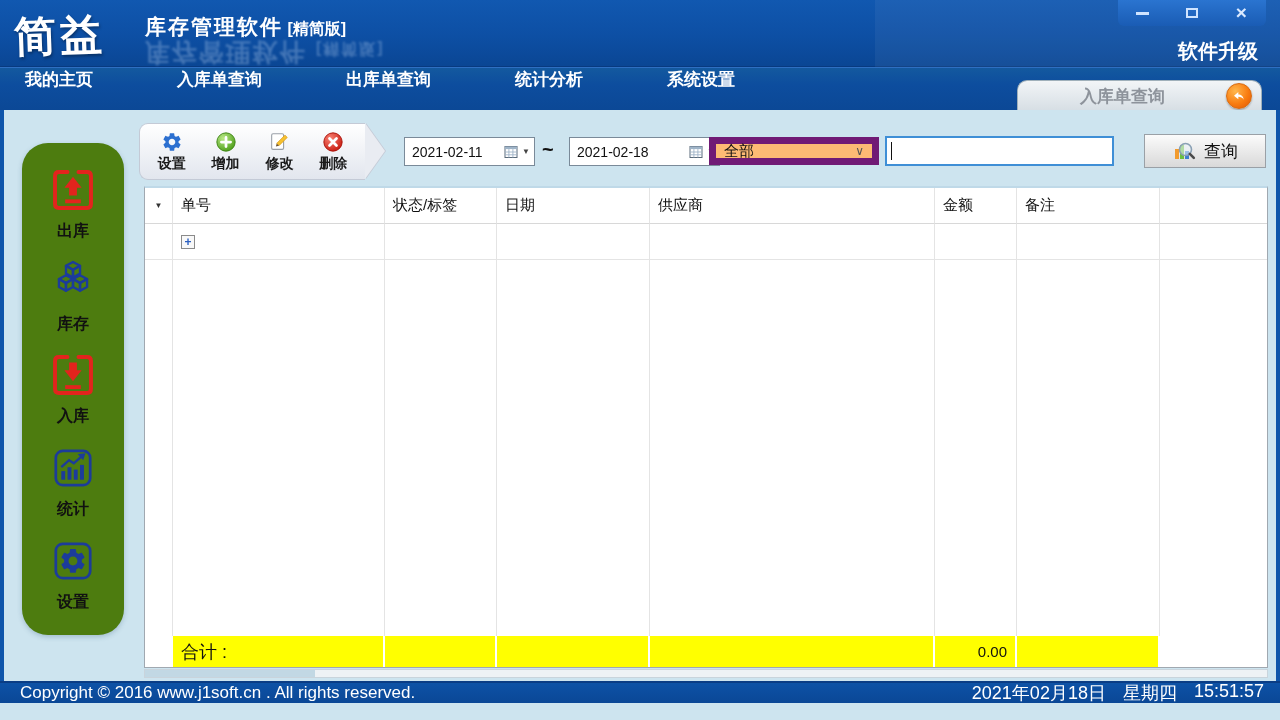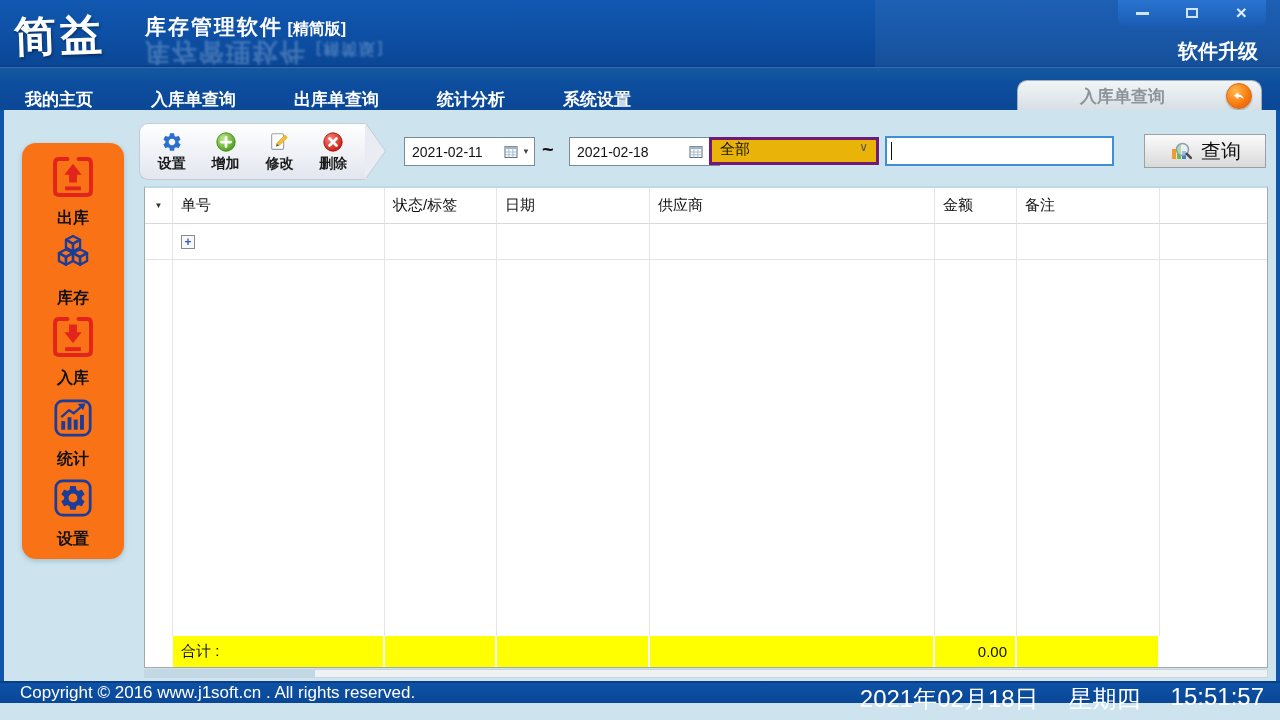--- a/index.html
+++ b/index.html
@@ -32,41 +32,41 @@
   .max-glyph { display:block; width:12px; height:10px; border:2px solid #cfe4ff; }
   .wc.close { font-size:19px; font-weight:bold; color:#dbeaff; }
   .upgrade { position:absolute; right:22px; top:38px; color:#ffffff; font-size:20px;
     font-weight:bold; cursor:pointer; }
 
   
   .menubar { position:absolute; left:0; top:67px; width:1280px; height:43px;
     background:linear-gradient(180deg,#13599f 0%,#0d4d9e 40%,#0b4896 100%);
     border-top:1px solid #2e6fc2; }
   .menu-items { position:absolute; left:25px; top:0; height:43px; display:flex;
-    align-items:flex-end; gap:58px; }
+    align-items:flex-start; gap:84px; }
   .menu-item { color:#ffffff; font-size:17px; font-weight:bold; cursor:pointer;
     white-space:nowrap; }
   .active-tab { position:absolute; right:18px; top:12px; width:245px; height:31px;
     background:linear-gradient(180deg,#f2f5f7,#d6dee4); border:1px solid #9fb0ba;
     border-bottom:none; border-radius:10px 10px 0 0; display:flex; align-items:center;
     justify-content:center; cursor:pointer; }
   .active-tab .tab-label { color:#8d939b; font-size:17px; font-weight:bold;
     margin-right:34px; }
   .back-btn { position:absolute; right:9px; top:2px; width:26px; height:26px;
     border-radius:50%; background:radial-gradient(circle at 35% 30%,#ffb84d,#f97c10 55%,#e05505);
     border:1px solid #d86a10; box-shadow:0 1px 2px rgba(0,0,0,.3);
     display:flex; align-items:center; justify-content:center; cursor:pointer; }
 
   
   .main { position:absolute; left:0; top:110px; width:1280px; height:571px;
     background:#cde4ef; border-left:4px solid #0f55aa; border-right:4px solid #0f55aa; }
 
   
-  .sidebar { position:absolute; left:18px; top:33px; width:102px; height:416px;
-    background:#f97316; border-radius:14px; box-shadow:0 2px 5px rgba(40,80,110,.25);
+  .sidebar { position:absolute; left:18px; top:33px; width:102px; height:492px;
+    background:#4d7c0f; border-radius:26px; box-shadow:0 2px 5px rgba(40,80,110,.25);
     display:flex; flex-direction:column; justify-content:space-evenly; align-items:center;
     padding:6px 0; }
   .side-item { display:flex; flex-direction:column; align-items:center; gap:6px;
     cursor:pointer; }
   .side-item .lbl { color:#111111; font-size:16px; font-weight:600; }
 
   
   .toolbar { position:absolute; left:135px; top:13px; width:226px; height:57px;
     background:linear-gradient(180deg,#ffffff,#e2e6ee); border:1px solid #c4cad6;
     border-right:none; border-radius:9px 0 0 9px; display:flex; align-items:center;
@@ -82,35 +82,35 @@
   .date-combo { position:absolute; top:27px; height:29px; background:#ffffff;
     border:1px solid #7a8a99; display:flex; align-items:center; padding:0 4px 0 7px;
     cursor:pointer; }
   .date-from { left:400px; width:131px; }
   .date-to { left:565px; width:151px; }
   .date-text { font-size:14px; color:#111; flex:1; }
   .dd-arrow { font-size:8px; color:#444; margin-left:3px; }
   .tilde { position:absolute; left:538px; top:28px; font-size:20px; font-weight:bold;
     color:#111; }
   .type-select { position:absolute; left:705px; top:27px; width:170px; height:28px;
-    background:#eab308; border:3px solid #701a75; display:flex; align-items:flex-start;
+    background:#fdba74; border:7px solid #701a75; display:flex; align-items:center;
     padding:0 8px; cursor:pointer; }
   .type-select .val { font-size:15px; color:#111; flex:1; }
   .type-select .chev { font-size:12px; color:#555; }
   .search-wrap { position:absolute; left:881px; top:26px; width:229px; height:30px;
     background:#ffffff; border:2px solid #3f8fd6; display:flex; align-items:center;
     padding-left:4px; }
   .search-wrap input { border:none; outline:none; width:100%; height:100%;
     font-size:15px; background:transparent;
     font-family:"Liberation Sans","DejaVu Sans",sans-serif; }
   .caret { width:1px; height:18px; background:#111; }
   .query-btn { position:absolute; left:1140px; top:24px; width:122px; height:34px;
     background:linear-gradient(180deg,#fbfbfb,#d9d9d9); border:1px solid #9aa0a6;
     display:flex; align-items:center; justify-content:center; gap:8px; cursor:pointer; }
-  .query-btn .lbl { font-size:20px; color:#111; }
+  .query-btn .lbl { font-size:17px; color:#111; }
 
   
   .table { position:absolute; left:140px; top:76px; width:1124px; height:482px;
     background:#ffffff; border:1px solid #a0a8b0; border-top:2px solid #bfd9e8;
     display:flex; flex-direction:column; }
   .tr { display:flex; }
   .thead { height:36px; }
   .row1 { height:36px; }
   .filler { flex:1; }
   .tfoot { height:31px; align-items:stretch; }
@@ -129,34 +129,34 @@
   .thead .c7 { cursor:default; }
   .row1 .td { border-bottom:1px solid #e4e4e4; }
   .hdr-filter { font-size:8px; color:#333; }
   .expander { width:14px; height:14px; border:1px solid #8a8a8a; background:#f8f8f8;
     color:#2b5fc0; font-size:12px; font-weight:bold; line-height:12px; text-align:center;
     cursor:pointer; }
   .tfoot .td { border-right:2px solid #ffffff; }
   .tfoot .yellow { background:#ffff00; }
   .tfoot .c0 { background:#ffffff; border-right:2px solid #ffffff; }
   .tfoot .c7 { background:#ffffff; border-right:none; }
-  .total-label { font-size:15px; color:#111; }
+  .total-label { font-size:18px; color:#111; }
   .amount { justify-content:flex-end; font-size:15px; color:#111; }
 
   .hscroll { position:absolute; left:140px; top:559px; width:1124px; height:9px;
     background:#eef2f5; border:1px solid #c9d4dc; }
   .hthumb { width:170px; height:100%; background:#c2d8e4; }
 
   
   .statusbar { position:absolute; left:0; top:681px; width:1280px; height:22px;
     background:linear-gradient(180deg,#0d52a6,#0a4796); border-top:2px solid #0a3d85;
-    display:flex; }
+    display:flex; align-items:center; }
   .copyright { margin-left:20px; color:#ffffff; font-size:17px; }
-  .sb-right { margin-left:auto; margin-right:16px; color:#ffffff; font-size:24px;
-    display:flex; gap:30px; }
+  .sb-right { margin-left:auto; margin-right:16px; color:#ffffff; font-size:18px;
+    display:flex; gap:17px; }
 
   svg { display:block; }
 </style>
 </head>
 <body>
 
 <div class="app">
 
   <header class="titlebar">
     <div class="tb-band"></div>

